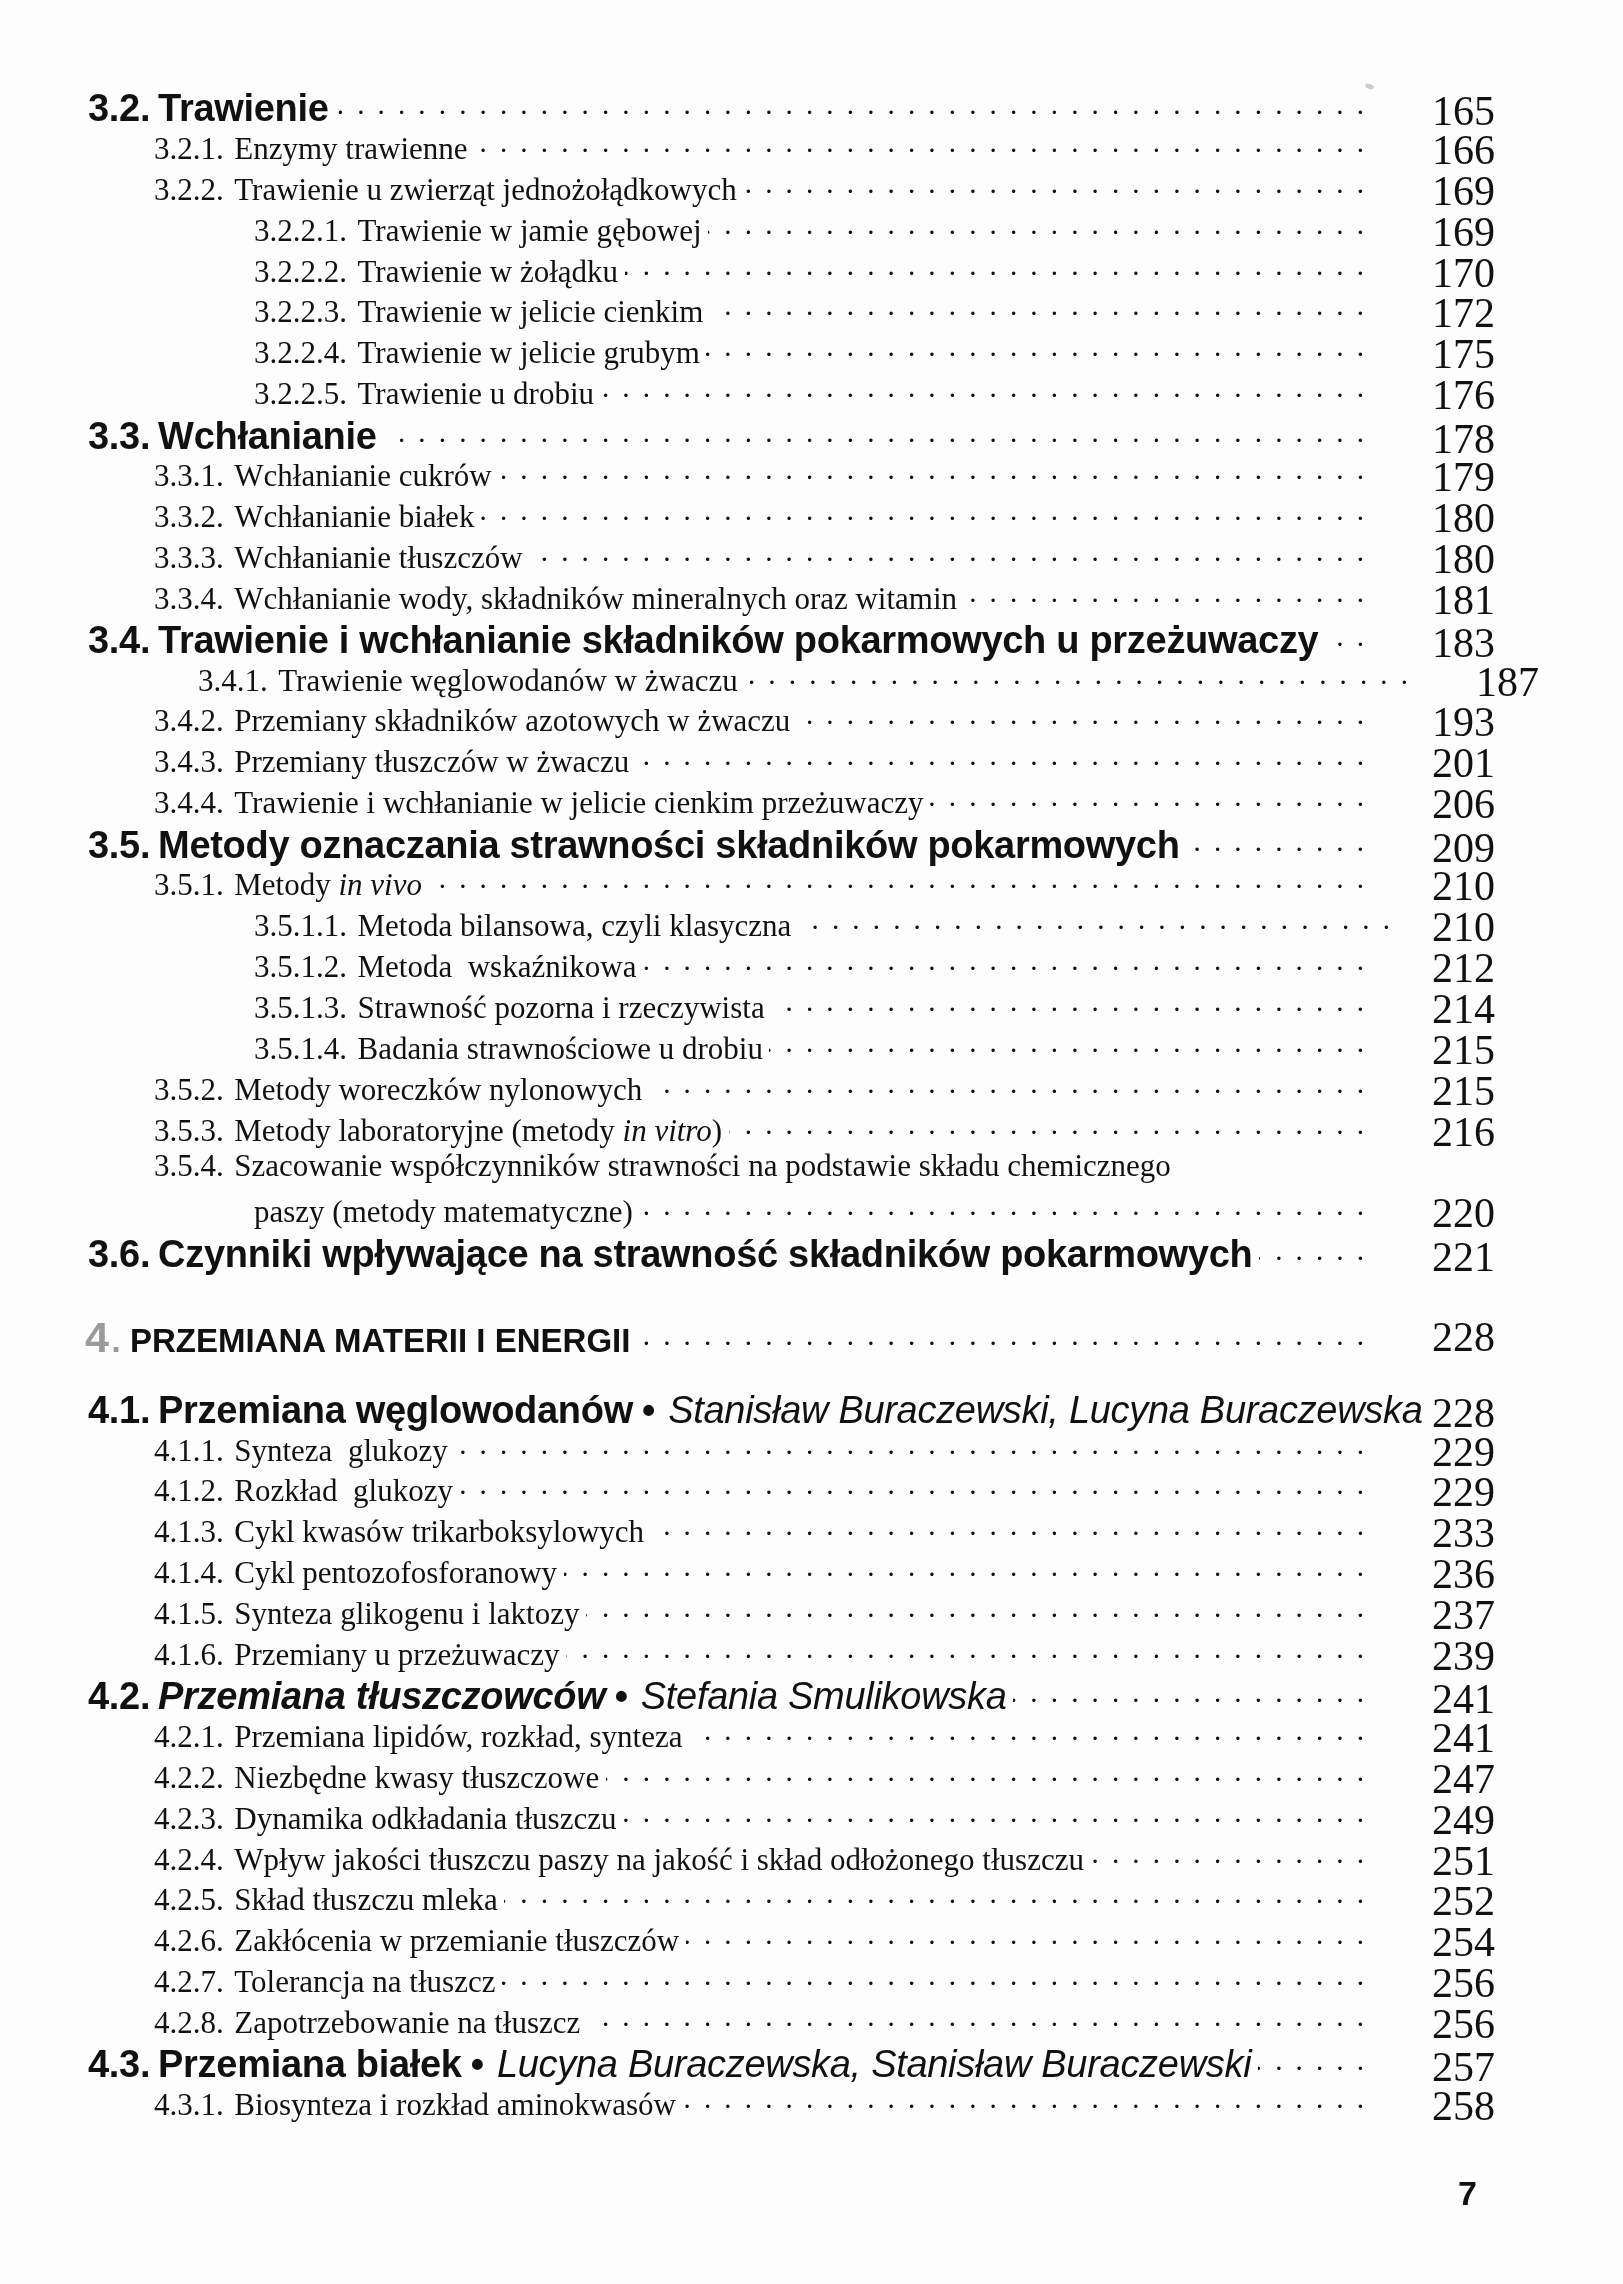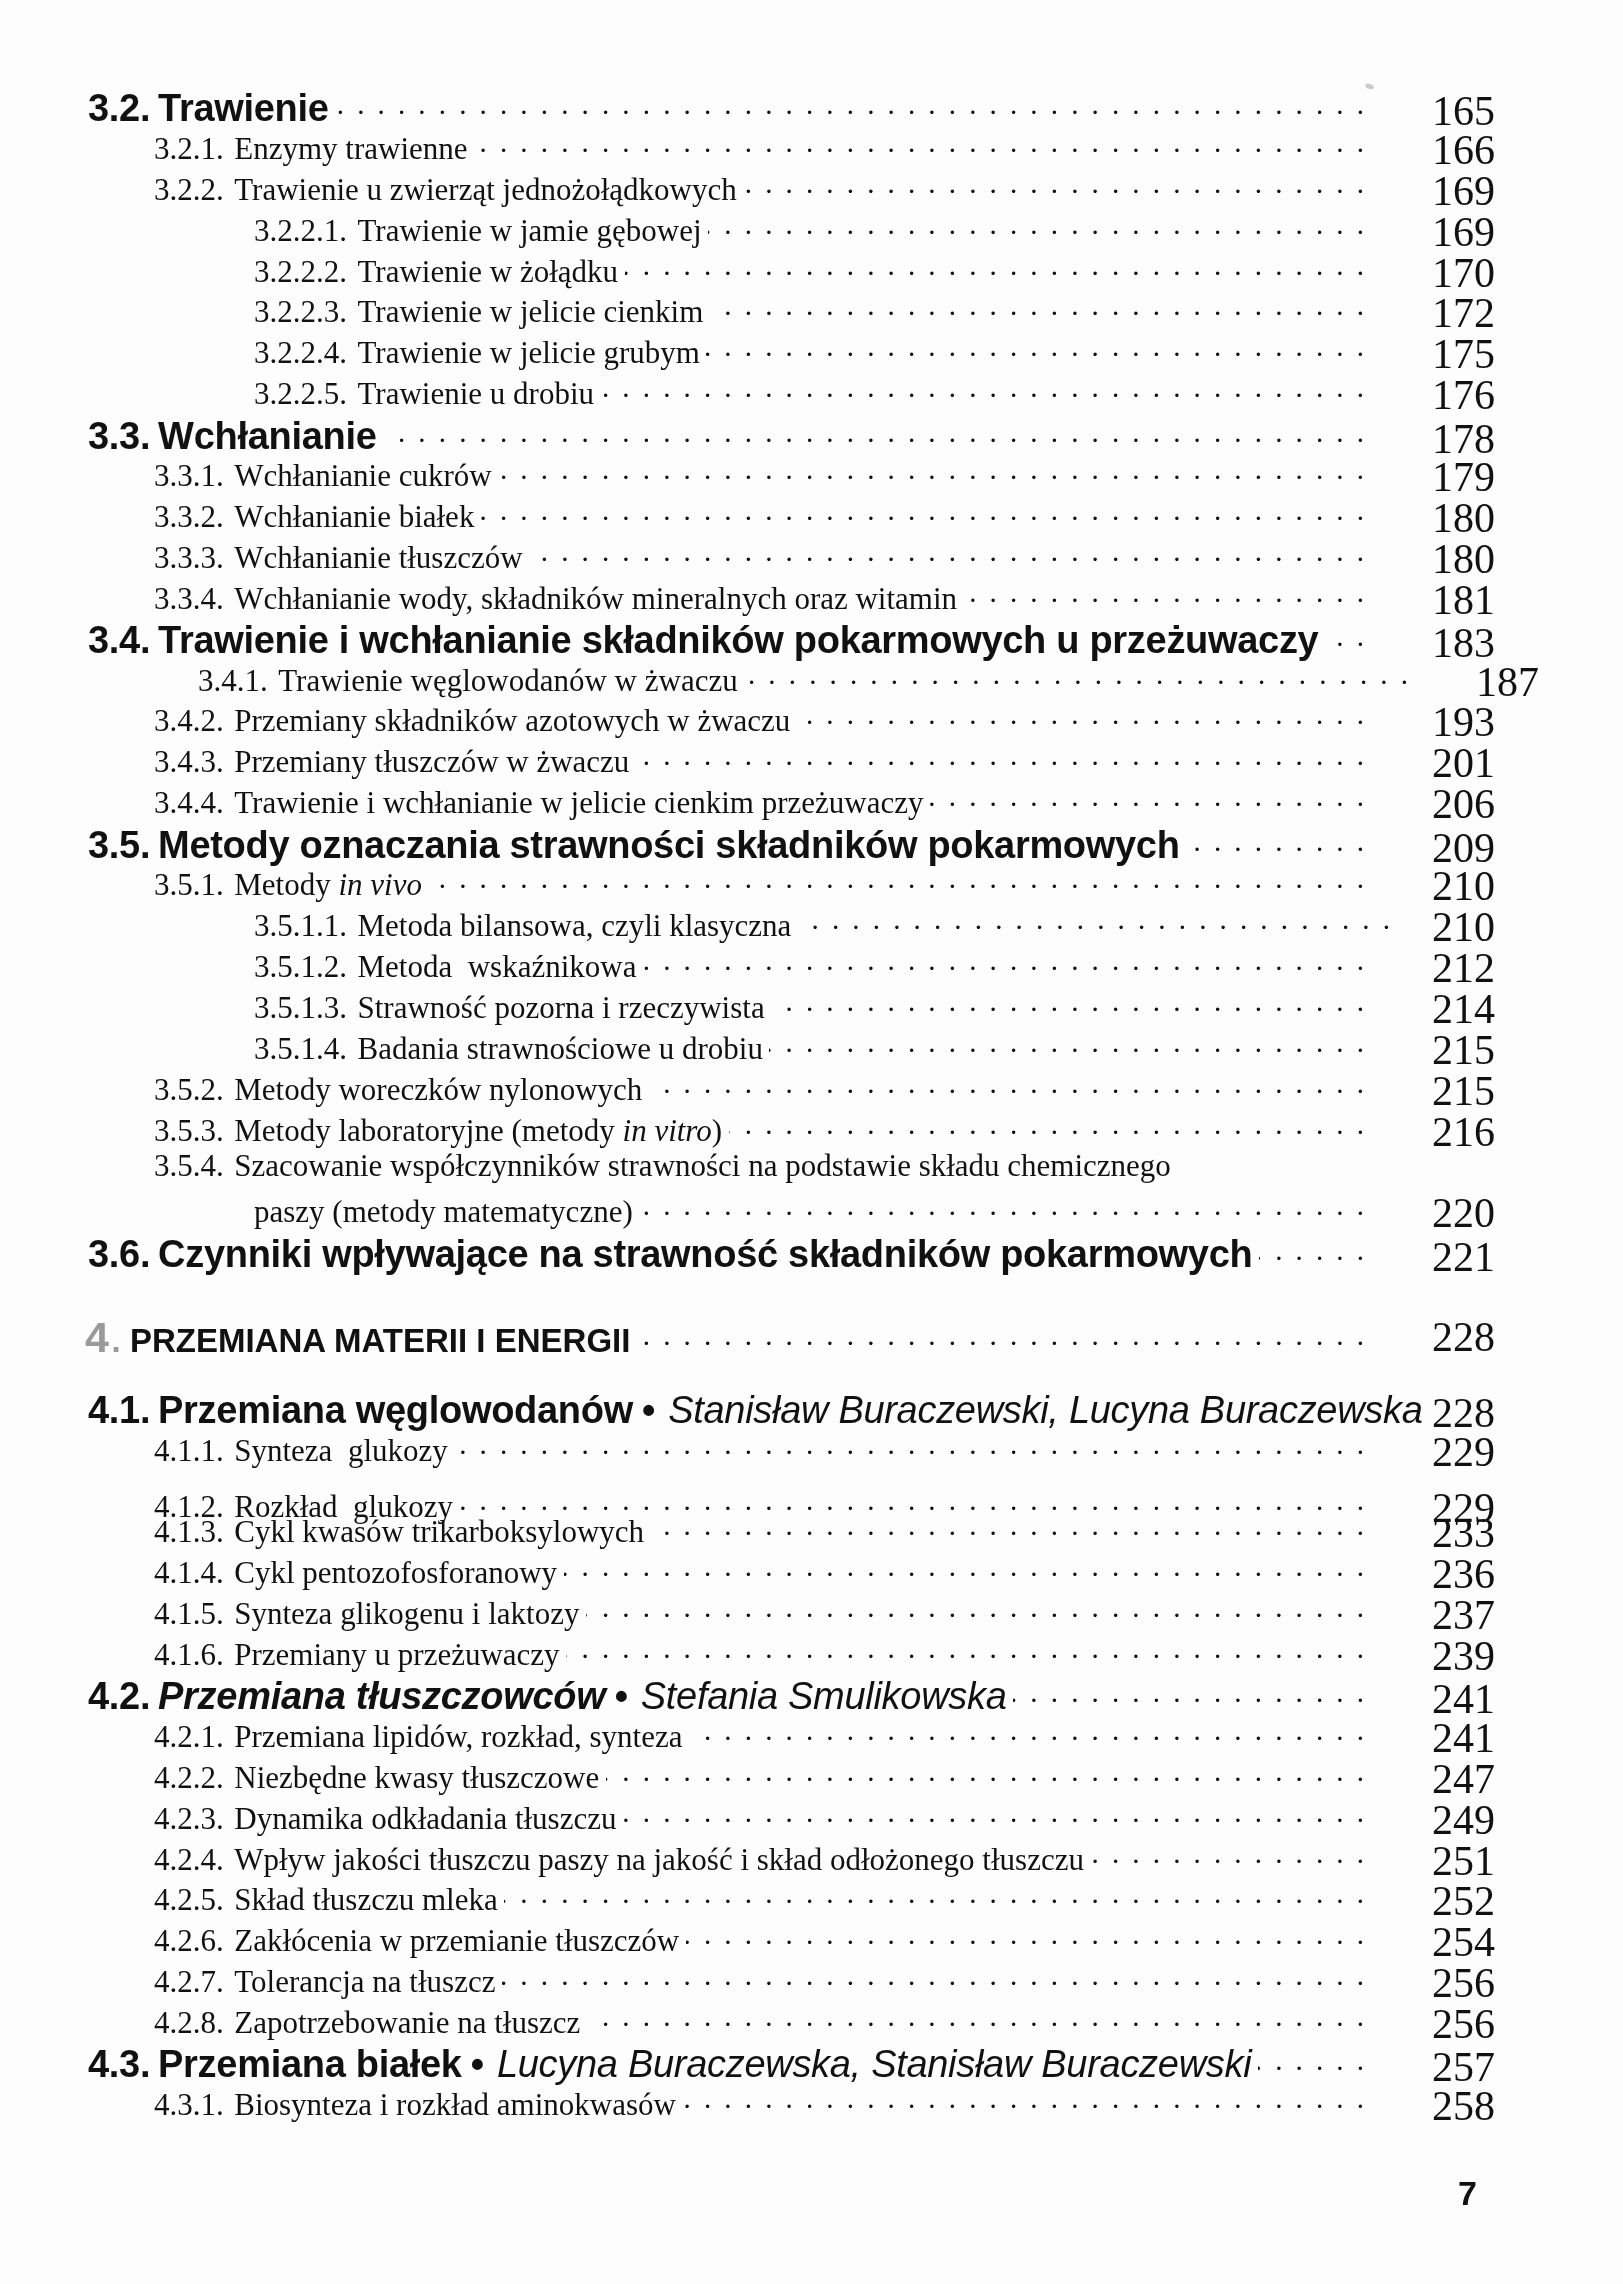--- a/index.html
+++ b/index.html
@@ -285,21 +285,21 @@
         <span class="page-no">228</span>
       </div>
       <div class="row lvl2" style="top: 1428px;">
         <div class="entry">
           <span class="num">4.1.1.</span>
           <span class="title" style="white-space: pre;">Synteza  glukozy</span>
           <span class="leader"></span>
         </div>
         <span class="page-no">229</span>
       </div>
-      <div class="row lvl2" style="top: 1468px; margin-top: 16px;">
+      <div class="row lvl2" style="top: 1468px;">
         <div class="entry">
           <span class="num">4.1.2.</span>
           <span class="title" style="white-space: pre;">Rozkład  glukozy</span>
           <span class="leader"></span>
         </div>
         <span class="page-no">229</span>
       </div>
       <div class="row lvl2" style="top: 1509px;">
         <div class="entry">
           <span class="num">4.1.3.</span>

